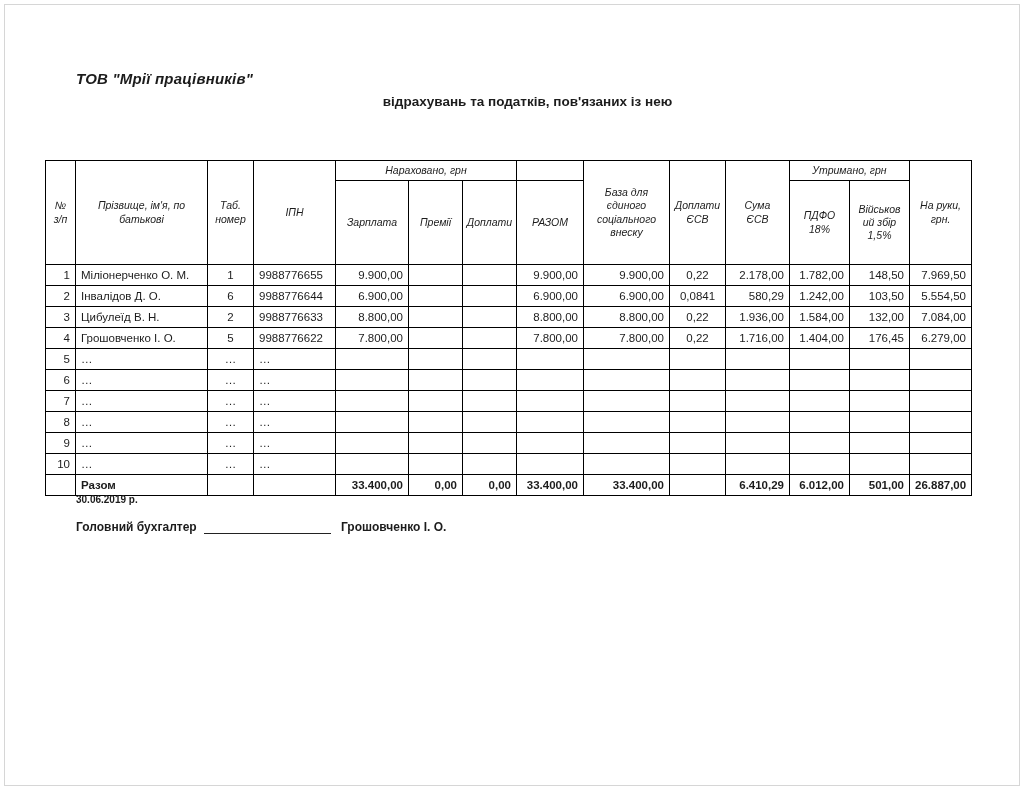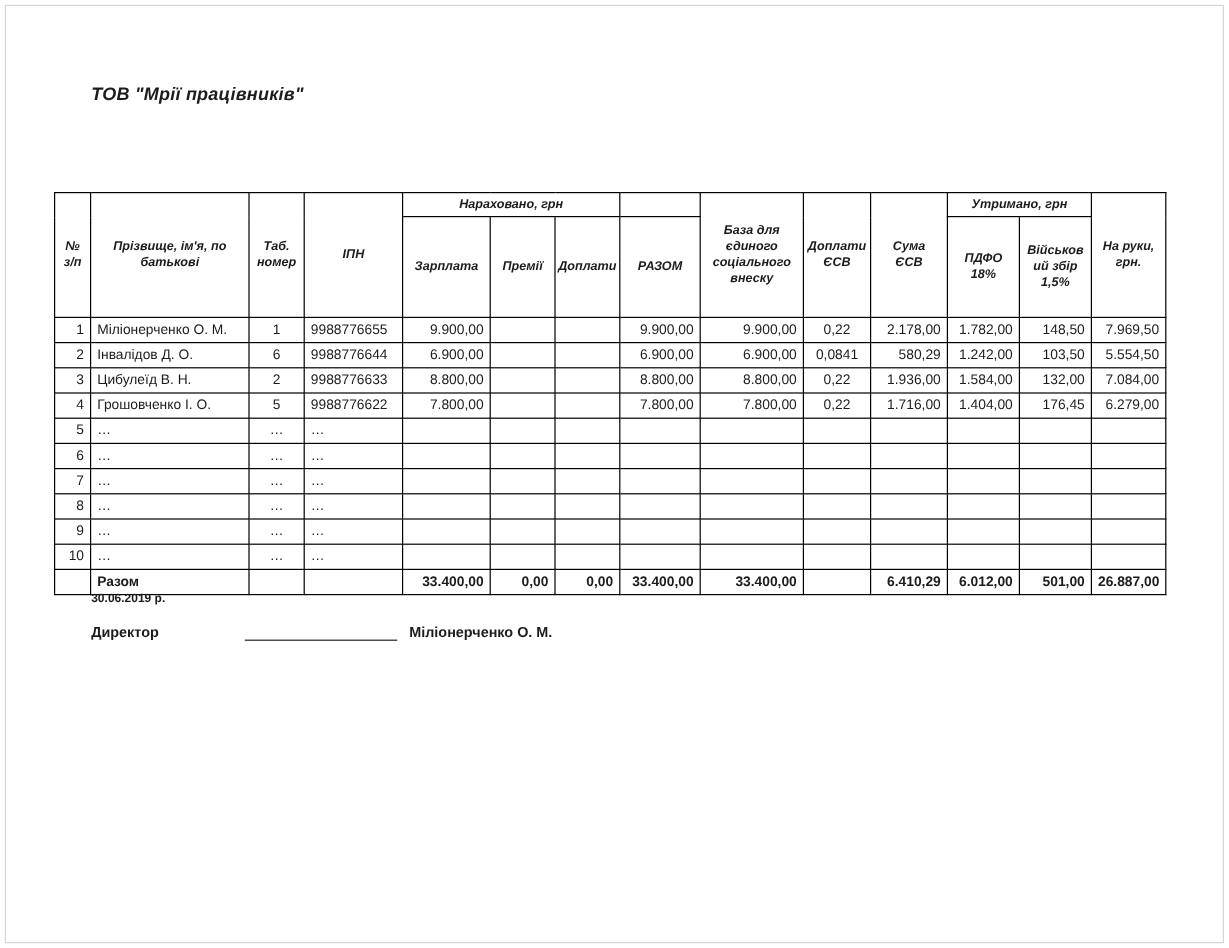--- a/index.html
+++ b/index.html
@@ -18,21 +18,21 @@
 
   table.payroll {
     position:absolute; left:45px; top:160px; width:926px;
     border-collapse:collapse; table-layout:fixed;
   }
   table.payroll th, table.payroll td {
     border:1px solid #000;
     overflow:hidden;
   }
   table.payroll thead th {
-    font-size:10.5px; font-weight:bold; font-style:italic;
+    font-size:10.5px; font-weight:normal; font-style:italic;
     text-align:center; vertical-align:middle;
     white-space:pre-line; line-height:1.25; padding:2px 1px;
   }
   thead tr.h-top th { height:20px; }
   thead tr.h-bot th { height:84px; }
   table.payroll td {
     font-size:11.5px; height:21px; padding:1px 5px; vertical-align:middle;
     white-space:nowrap;
   }
   td.al-left   { text-align:left; }
@@ -51,20 +51,21 @@
   .sig-name { margin-left:10px; }
 </style>
 </head>
 <body>
 
 <div class="scan-edge"></div>
 
 <div class="company">ТОВ "Мрії працівників"</div>
 
 <div class="title">
+  <div>відрахувань та податків, пов'язаних із нею</div>
 </div>
 
 <table class="payroll">
   <colgroup>
     <col style="width:30px">
       <col style="width:132px">
       <col style="width:46px">
       <col style="width:82px">
     <col style="width:73px">
       <col style="width:54px">
@@ -289,17 +290,17 @@
         <td class="al-right bold">501,00</td>
         <td class="al-right bold">26.887,00</td>
       </tr>
     </tbody>
 </table>
 
 <div class="doc-date">30.06.2019 р.</div>
 
 <div class="signature-block">
     <div class="sig-row">
-      <span class="sig-role">Директор</span>
+      <span class="sig-role">Головний бухгалтер</span>
       <span class="sig-line"></span>
-      <span class="sig-name">Міліонерченко О. М.</span>
+      <span class="sig-name">Грошовченко І. О.</span>
     </div>
   </div>
 
 </body></html>

